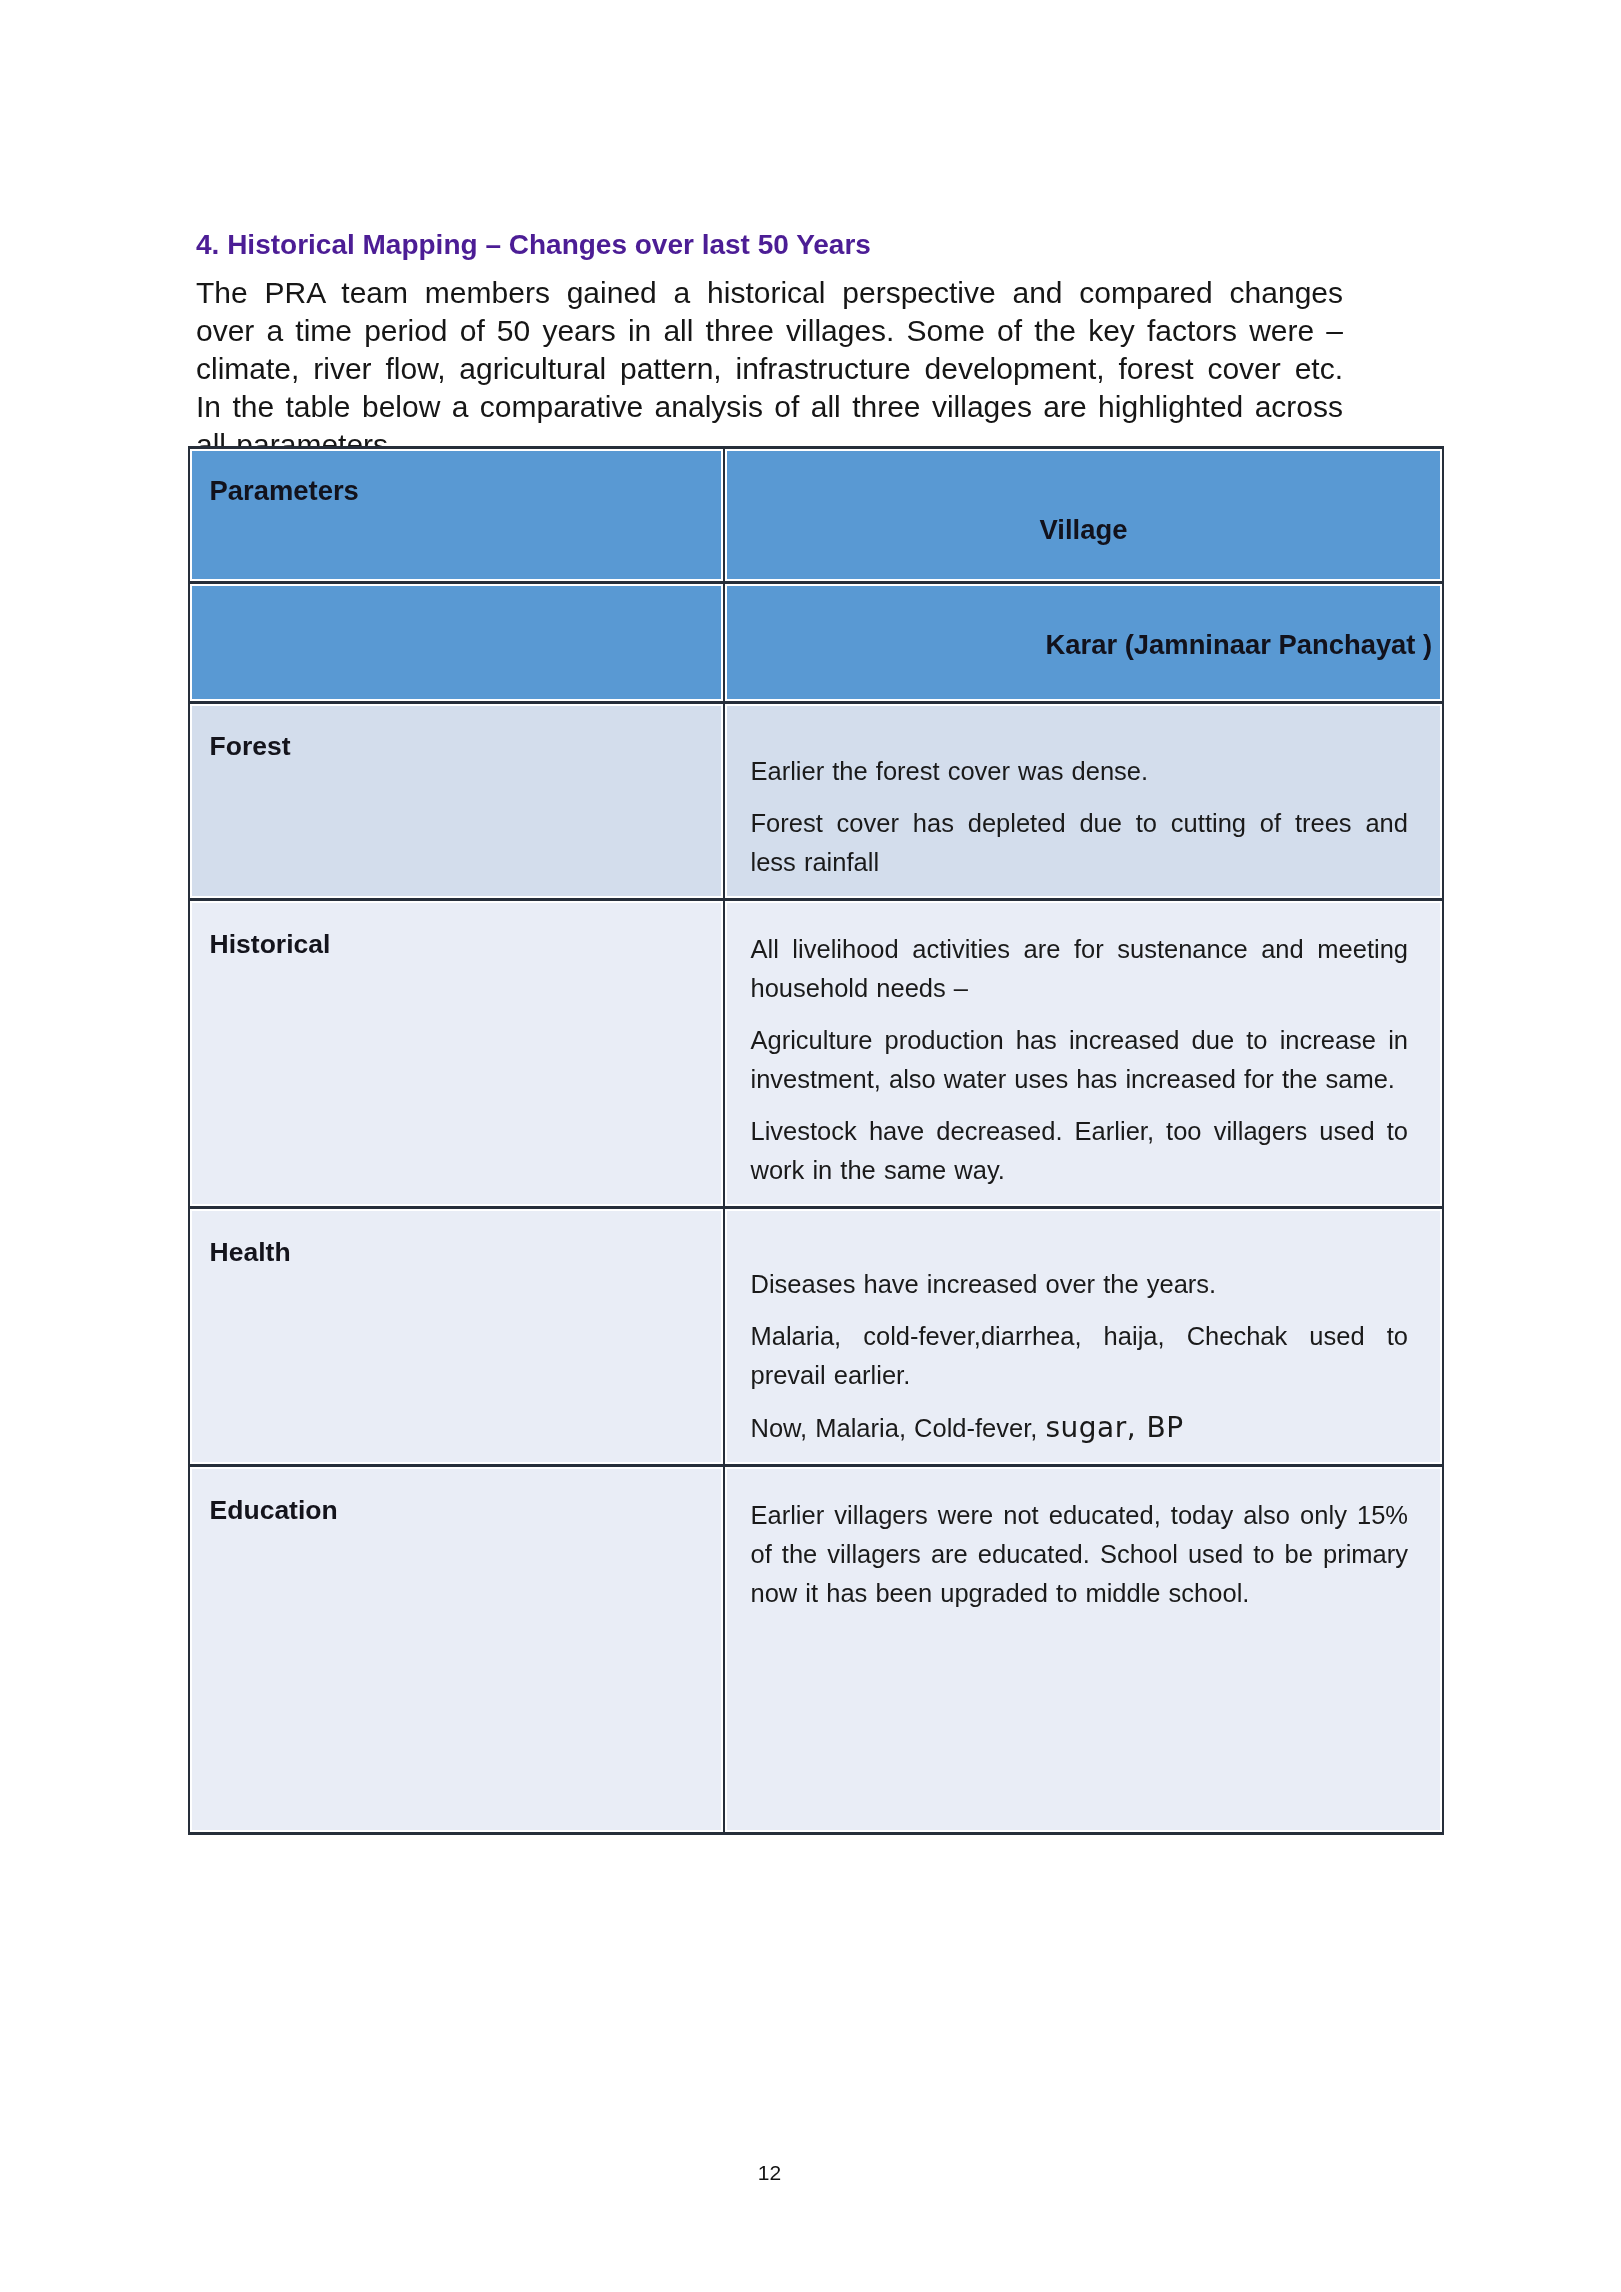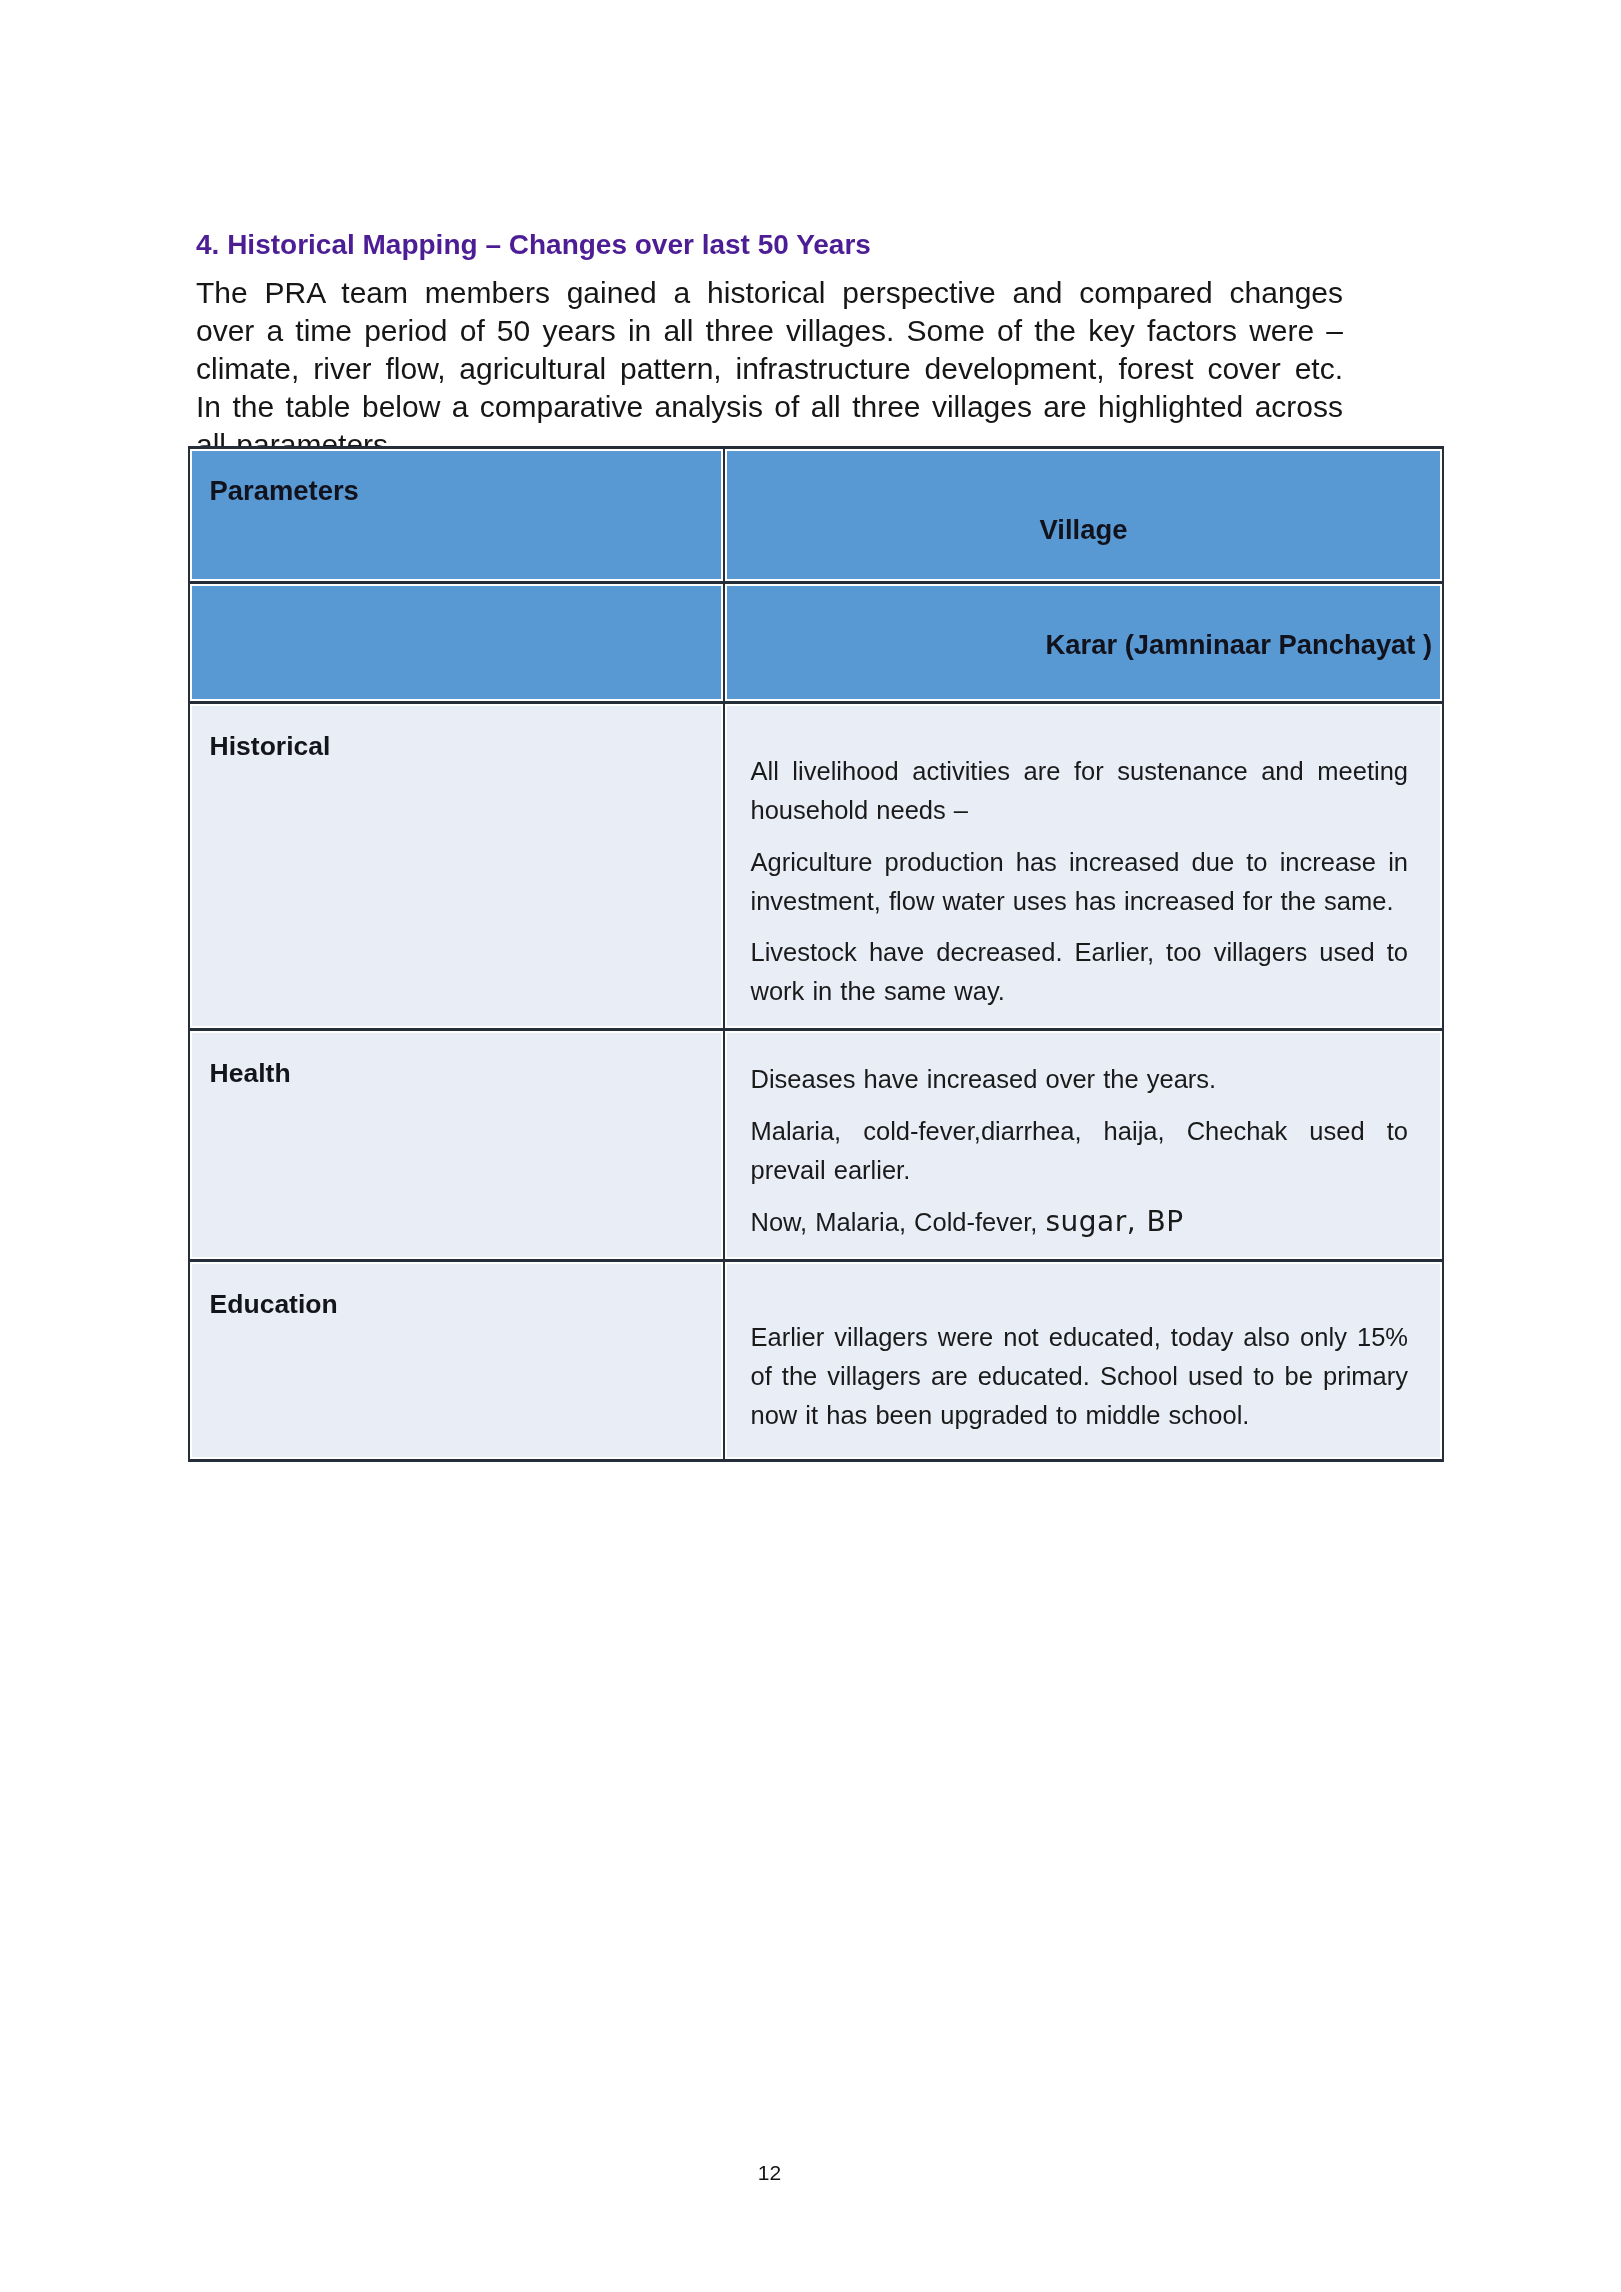--- a/index.html
+++ b/index.html
@@ -88,24 +88,31 @@
       <th class="param-header">Parameters</th>
       <th class="village-header">Village</th>
     </tr>
     <tr>
       <th class="empty-header"></th>
       <th class="karar-header">Karar (Jamninaar Panchayat )</th>
     </tr>
   </thead>
   <tbody>
       <tr>
+        <td class="param-label shade-dark">Forest</td>
+        <td class="cell-text shade-dark">
+          <p><span>Earlier the forest cover was dense.</span></p>
+          <p><span>Forest cover has depleted due to cutting of trees and less rainfall</span></p>
+        </td>
+      </tr>
+      <tr>
         <td class="param-label shade-light">Historical</td>
         <td class="cell-text shade-light">
           <p><span>All livelihood activities are for sustenance and meeting household needs –</span></p>
-          <p><span>Agriculture production has increased due to increase in investment, flow water uses has increased for the same.</span></p>
+          <p><span>Agriculture production has increased due to increase in investment, also water uses has increased for the same.</span></p>
           <p><span>Livestock have decreased. Earlier, too villagers used to work in the same way.</span></p>
         </td>
       </tr>
       <tr>
         <td class="param-label shade-light">Health</td>
         <td class="cell-text shade-light">
           <p><span>Diseases have increased over the years.</span></p>
           <p><span>Malaria, cold-fever,diarrhea, haija, Chechak used to prevail earlier.</span></p>
           <p><span>Now, Malaria, Cold-fever, </span><span class="alt-font">sugar, BP</span></p>
         </td>

